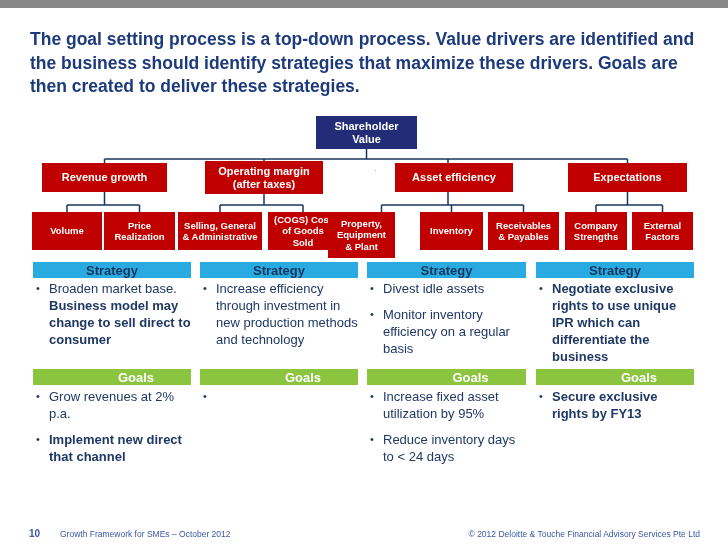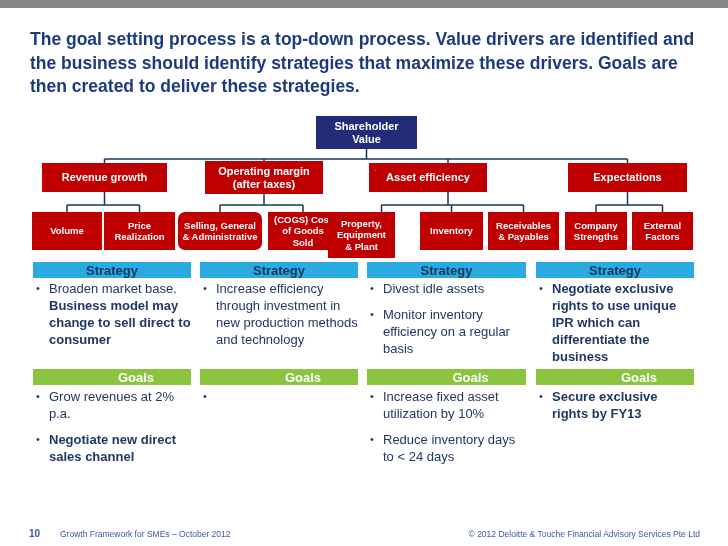--- a/index.html
+++ b/index.html
@@ -63,29 +63,29 @@
       M448 184 L448 197 M381.5 197 L523.5 197 M381.5 197 L381.5 205 M451.5 197 L451.5 205 M523.5 197 L523.5 205
       M627.5 184 L627.5 197 M596 197 L662.5 197 M596 197 L596 205 M662.5 197 L662.5 205"></path>
   </svg>
 
   <div class="box root" style="left:316px;top:108px;width:101px;height:33px;">Shareholder
 Value</div>
 
   <div class="box red driver" style="left:42px;top:155px;width:125px;height:29px;">Revenue growth</div>
   <div class="box red driver" style="left:205px;top:153px;width:118px;height:33px;">Operating margin
 (after taxes)</div>
-  <div class="box red driver" style="left:369px;top:155px;width:118px;height:29px;">Asset efficiency</div>
+  <div class="box red driver" style="left:395px;top:155px;width:118px;height:29px;">Asset efficiency</div>
   <div class="box red driver" style="left:568px;top:155px;width:119px;height:29px;">Expectations</div>
 
   <span class="stray-dot">·</span>
 
   <div class="box red child" style="left:32px;top:204px;width:70px;height:38px;">Volume</div>
   <div class="box red child" style="left:104px;top:204px;width:71px;height:38px;">Price
 Realization</div>
-  <div class="box red child" style="left:178px;top:204px;width:84px;height:38px;border-radius:7px;">Selling, General
+  <div class="box red child" style="left:178px;top:204px;width:84px;height:38px;">Selling, General
 &amp; Administrative</div>
   <div class="box red child" style="left:268px;top:204px;width:70px;height:38px;">(COGS) Cost
 of Goods
 Sold</div>
   <div class="box red child" style="left:328px;top:204px;width:67px;height:46px;">Property,
 Equipment
 &amp; Plant</div>
   <div class="box red child" style="left:420px;top:204px;width:63px;height:38px;">Inventory</div>
   <div class="box red child" style="left:488px;top:204px;width:71px;height:38px;">Receivables
 &amp; Payables</div>
@@ -133,32 +133,32 @@
   <div class="bar goals" style="left:367px;width:159px;">Goals</div>
   <div class="bar goals" style="left:536px;width:158px;">Goals</div>
 
   <div class="col-text goals-text" style="left:33px;width:160px;">
     <div class="bullet">
       <span class="bm">•</span>
       <span class="bx"><span>Grow revenues at 2% p.a.</span><span class="bld"></span></span>
     </div>
     <div class="bullet">
       <span class="bm">•</span>
-      <span class="bx"><span></span><span class="bld">Negotiate new direct sales channel</span></span>
+      <span class="bx"><span></span><span class="bld">Implement new direct that channel</span></span>
     </div>
   </div>
   <div class="col-text goals-text" style="left:200px;width:160px;">
     <div class="bullet">
       <span class="bm">•</span>
     </div>
   </div>
   <div class="col-text goals-text" style="left:367px;width:161px;">
     <div class="bullet">
       <span class="bm">•</span>
-      <span class="bx"><span>Increase fixed asset utilization by 10%</span><span class="bld"></span></span>
+      <span class="bx"><span>Increase fixed asset utilization by 95%</span><span class="bld"></span></span>
     </div>
     <div class="bullet">
       <span class="bm">•</span>
       <span class="bx"><span>Reduce inventory days to &lt; 24 days</span><span class="bld"></span></span>
     </div>
   </div>
   <div class="col-text goals-text" style="left:536px;width:160px;">
     <div class="bullet">
       <span class="bm">•</span>
       <span class="bx"><span></span><span class="bld">Secure exclusive rights by FY13</span></span>

